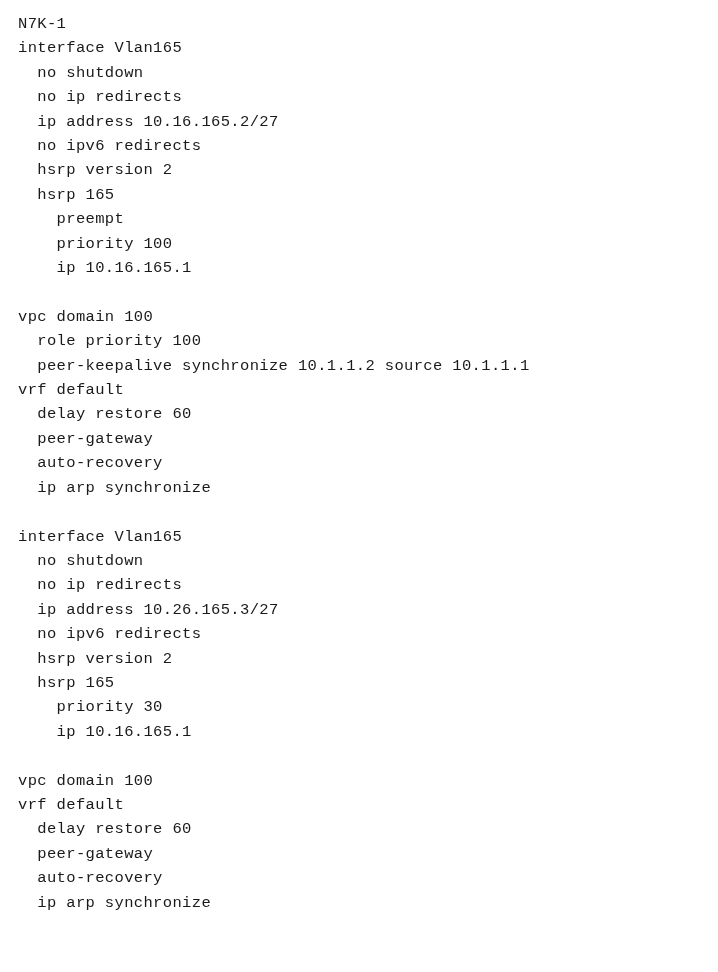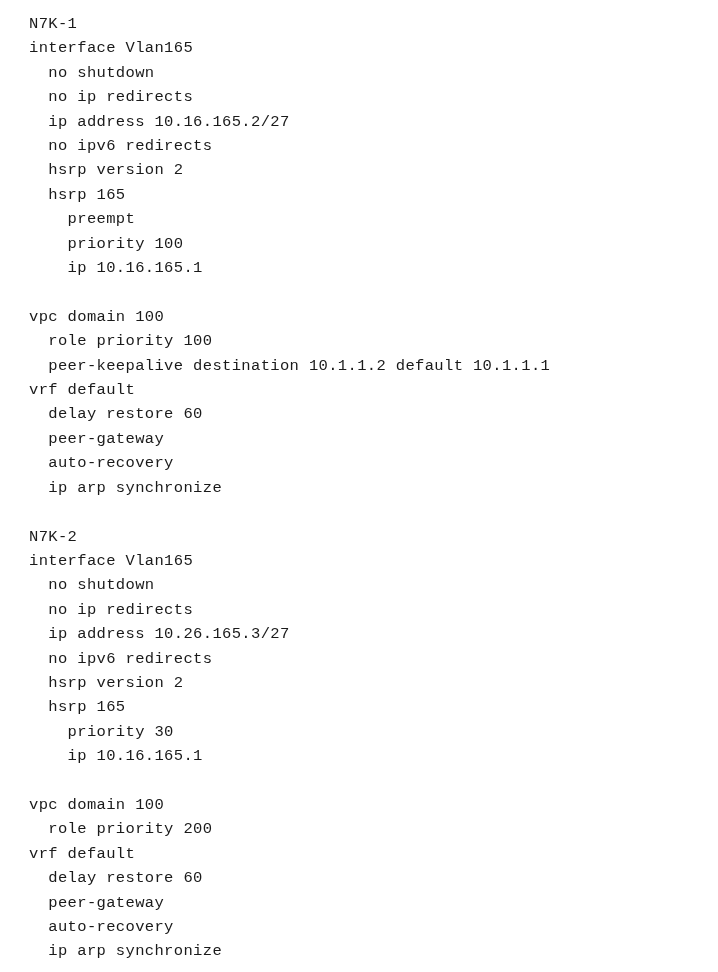--- a/index.html
+++ b/index.html
@@ -16,21 +16,20 @@
   #config-listing {
     padding: 12px 0 0 18px;
   }
   .config-line {
     font-family: "Liberation Mono", "DejaVu Sans Mono", monospace;
     font-size: 15.5px;
     line-height: 24.4px;
     color: #1a1a1a;
     white-space: pre;
     letter-spacing: 0.35px;
-    margin-left: 11px;
   }
   .config-line.blank {
     height: 24.4px;
   }
 </style>
 </head>
 <body>
 
 <div id="config-listing">
     <div class="config-line">N7K-1</div>
@@ -40,38 +39,36 @@
     <div class="config-line">  ip address 10.16.165.2/27</div>
     <div class="config-line">  no ipv6 redirects</div>
     <div class="config-line">  hsrp version 2</div>
     <div class="config-line">  hsrp 165</div>
     <div class="config-line">    preempt</div>
     <div class="config-line">    priority 100</div>
     <div class="config-line">    ip 10.16.165.1</div>
     <div class="config-line blank"></div>
     <div class="config-line">vpc domain 100</div>
     <div class="config-line">  role priority 100</div>
-    <div class="config-line">  peer-keepalive destination 10.1.1.2 default 10.1.1.1</div>
+    <div class="config-line">  peer-keepalive synchronize 10.1.1.2 source 10.1.1.1</div>
     <div class="config-line">vrf default</div>
     <div class="config-line">  delay restore 60</div>
     <div class="config-line">  peer-gateway</div>
     <div class="config-line">  auto-recovery</div>
     <div class="config-line">  ip arp synchronize</div>
     <div class="config-line blank"></div>
-    <div class="config-line">N7K-2</div>
     <div class="config-line">interface Vlan165</div>
     <div class="config-line">  no shutdown</div>
     <div class="config-line">  no ip redirects</div>
     <div class="config-line">  ip address 10.26.165.3/27</div>
     <div class="config-line">  no ipv6 redirects</div>
     <div class="config-line">  hsrp version 2</div>
     <div class="config-line">  hsrp 165</div>
     <div class="config-line">    priority 30</div>
     <div class="config-line">    ip 10.16.165.1</div>
     <div class="config-line blank"></div>
     <div class="config-line">vpc domain 100</div>
-    <div class="config-line">  role priority 200</div>
     <div class="config-line">vrf default</div>
     <div class="config-line">  delay restore 60</div>
     <div class="config-line">  peer-gateway</div>
     <div class="config-line">  auto-recovery</div>
     <div class="config-line">  ip arp synchronize</div>
   </div>
 
 </body></html>

